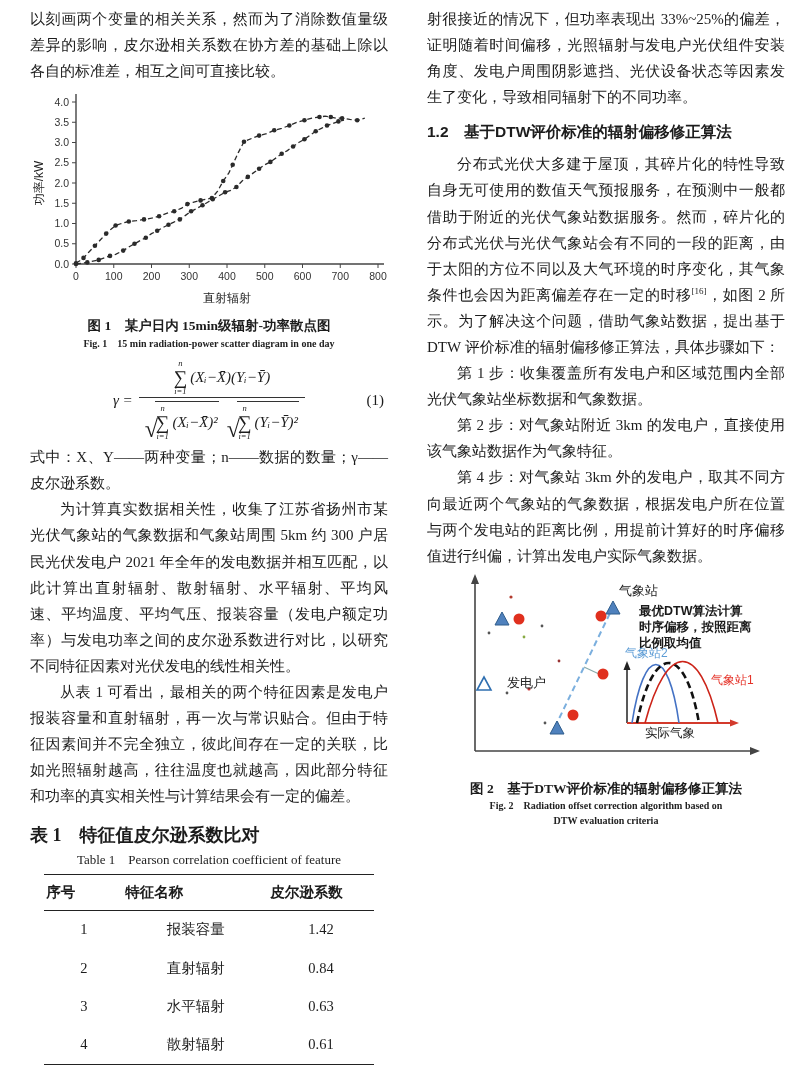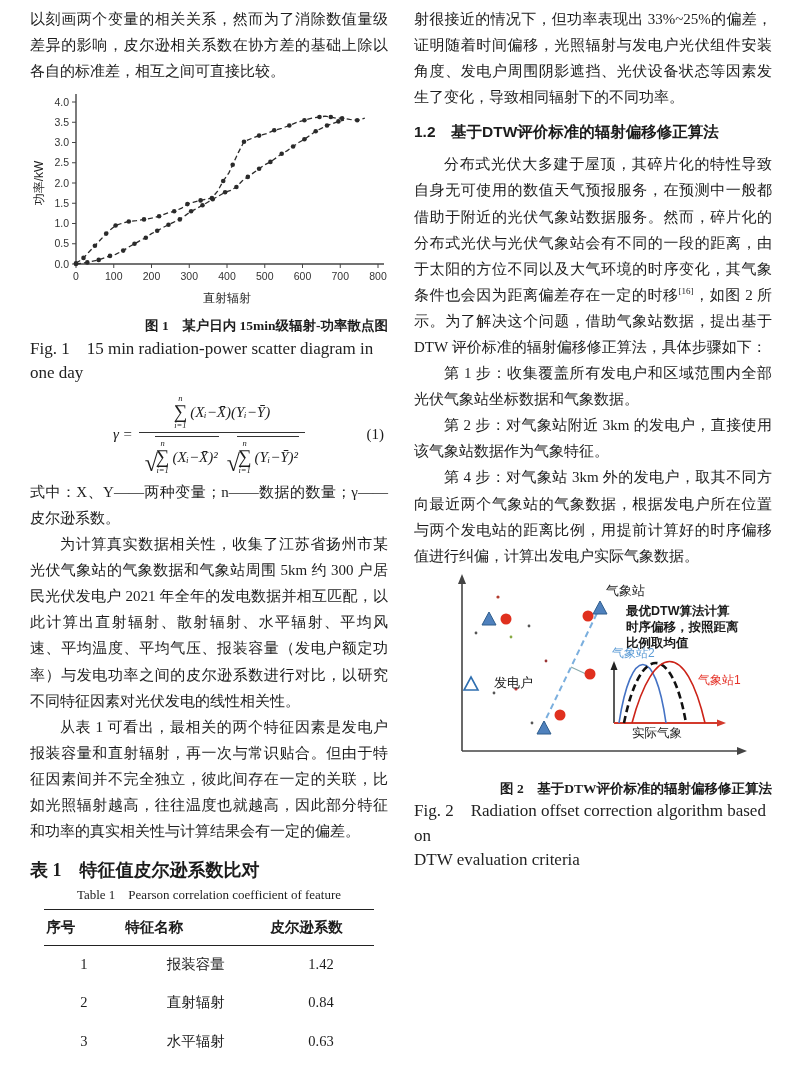--- a/index.html
+++ b/index.html
@@ -1,28 +1,28 @@
 <!DOCTYPE html>
 <html><head>
 <meta charset="utf-8">
 <style>
   html,body{margin:0;padding:0;background:#f5f5f3;}
   body{width:800px;height:1072px;overflow:hidden;
        font-family:"Liberation Serif","DejaVu Serif",serif;color:#1c1c1c;}
-  .page{display:flex;gap:26px;padding:6px 28px 0 30px;box-sizing:border-box;background:#fff;width:800px;height:1072px;}
+  .page{display:flex;gap:39px;padding:6px 28px 0 30px;box-sizing:border-box;background:#fff;width:800px;height:1072px;}
   .col{width:358px;font-size:15px;line-height:1.74;text-align:justify;}
   p{margin:0;text-indent:2em;}
   p.flush{text-indent:0;}
   sup.ref{font-size:9px;vertical-align:super;}
   
   .fig1-wrap{margin:4px 0 0 0;}
   .tick{font-size:10.5px;fill:#333;font-family:"Liberation Sans",sans-serif;}
   .axis-label{font-size:12px;fill:#222;font-family:"Liberation Sans",sans-serif;}
-  .caption-zh{font-weight:bold;font-size:13.5px;text-align:right;margin:2px 0 0;line-height:1.5;}
-  .caption-en{font-size:17px;text-align:left;margin:0 0 6px;color:#222;line-height:1.45;}
+  .caption-zh{font-weight:bold;font-size:13.5px;text-align:center;margin:2px 0 0;line-height:1.5;}
+  .caption-en{font-size:10px;text-align:center;margin:0 0 6px;color:#222;line-height:1.45;font-weight:bold;}
   
   .formula{position:relative;display:flex;justify-content:center;align-items:center;margin:8px 0 4px;font-style:italic;font-size:15px;}
   .eqno{position:absolute;right:4px;top:50%;transform:translateY(-50%);font-style:normal;}
   .frac{display:inline-flex;flex-direction:column;align-items:center;margin-left:6px;}
   .frac .num{display:inline-flex;align-items:center;gap:3px;padding:0 6px 2px;}
   .frac .den{border-top:1.2px solid #333;padding:3px 6px 0;display:inline-flex;align-items:flex-start;gap:8px;}
   .bigsum{display:inline-flex;flex-direction:column;align-items:center;line-height:1;font-style:normal;}
   .bigsum .lim{font-size:8.5px;font-style:italic;}
   .bigsum .sym{font-size:19px;}
   .sqrtg{display:inline-flex;align-items:flex-end;}

